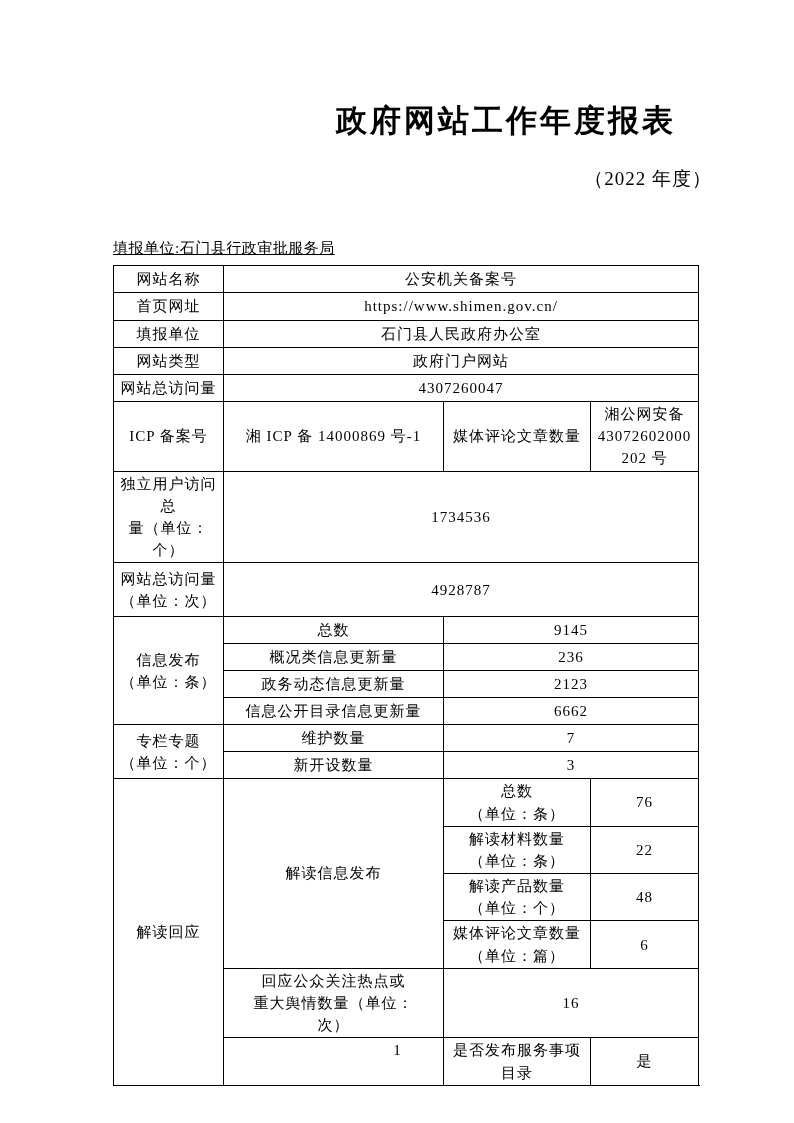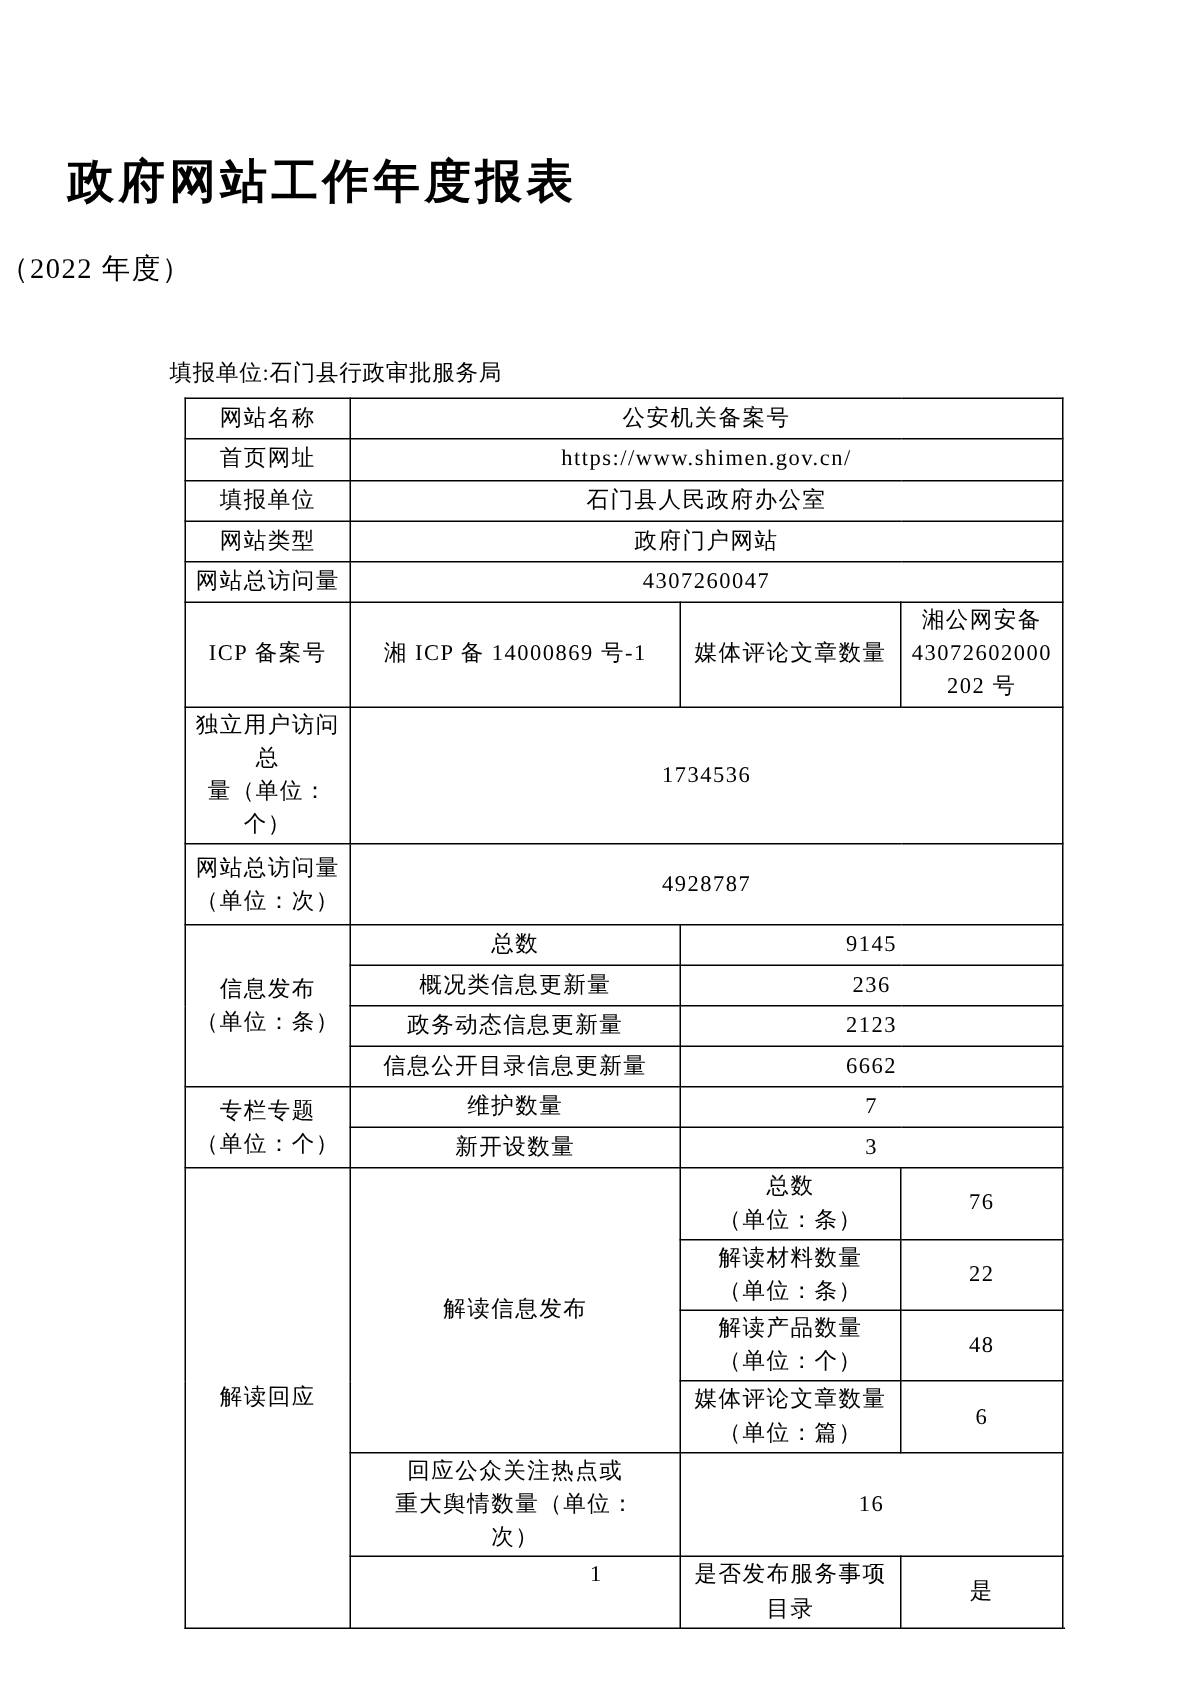--- a/index.html
+++ b/index.html
@@ -5,35 +5,35 @@
   html, body { margin: 0; padding: 0; }
   body {
     width: 794px; height: 1123px;
     background: #ffffff;
     position: relative;
     font-family: "Liberation Serif", "DejaVu Serif", serif;
     color: #000;
   }
   .doc-title {
     position: absolute; top: 100px; left: 0; width: 676px;
-    margin: 0; text-align: left;
-    font-size: 31px; font-weight: bold; letter-spacing: 3px; padding-left: 45px;
+    margin: 0; text-align: right;
+    font-size: 31px; font-weight: bold; letter-spacing: 3px;
   }
   .doc-subtitle {
     position: absolute; top: 166px; left: 0; width: 712px;
-    text-align: left; font-size: 19px; letter-spacing: 1px;
+    text-align: right; font-size: 19px; letter-spacing: 1px;
   }
   .reporting-unit {
     position: absolute; top: 239px; left: 113px;
-    font-size: 15px; letter-spacing: 0.5px;
+    font-size: 15px; letter-spacing: 0.5px; text-decoration: underline;
   }
   table.report {
     position: absolute; top: 265px; left: 113px;
     width: 585px;
-    border-collapse: collapse; table-layout: fixed; margin-left: 10px;
+    border-collapse: collapse; table-layout: fixed;
   }
   table.report td {
     border: 1px solid #000;
     text-align: center; vertical-align: middle;
     font-size: 15px; line-height: 1.48;
     padding: 1px 2px;
     letter-spacing: 1px;
     white-space: pre-line;
     overflow: hidden;
   }

